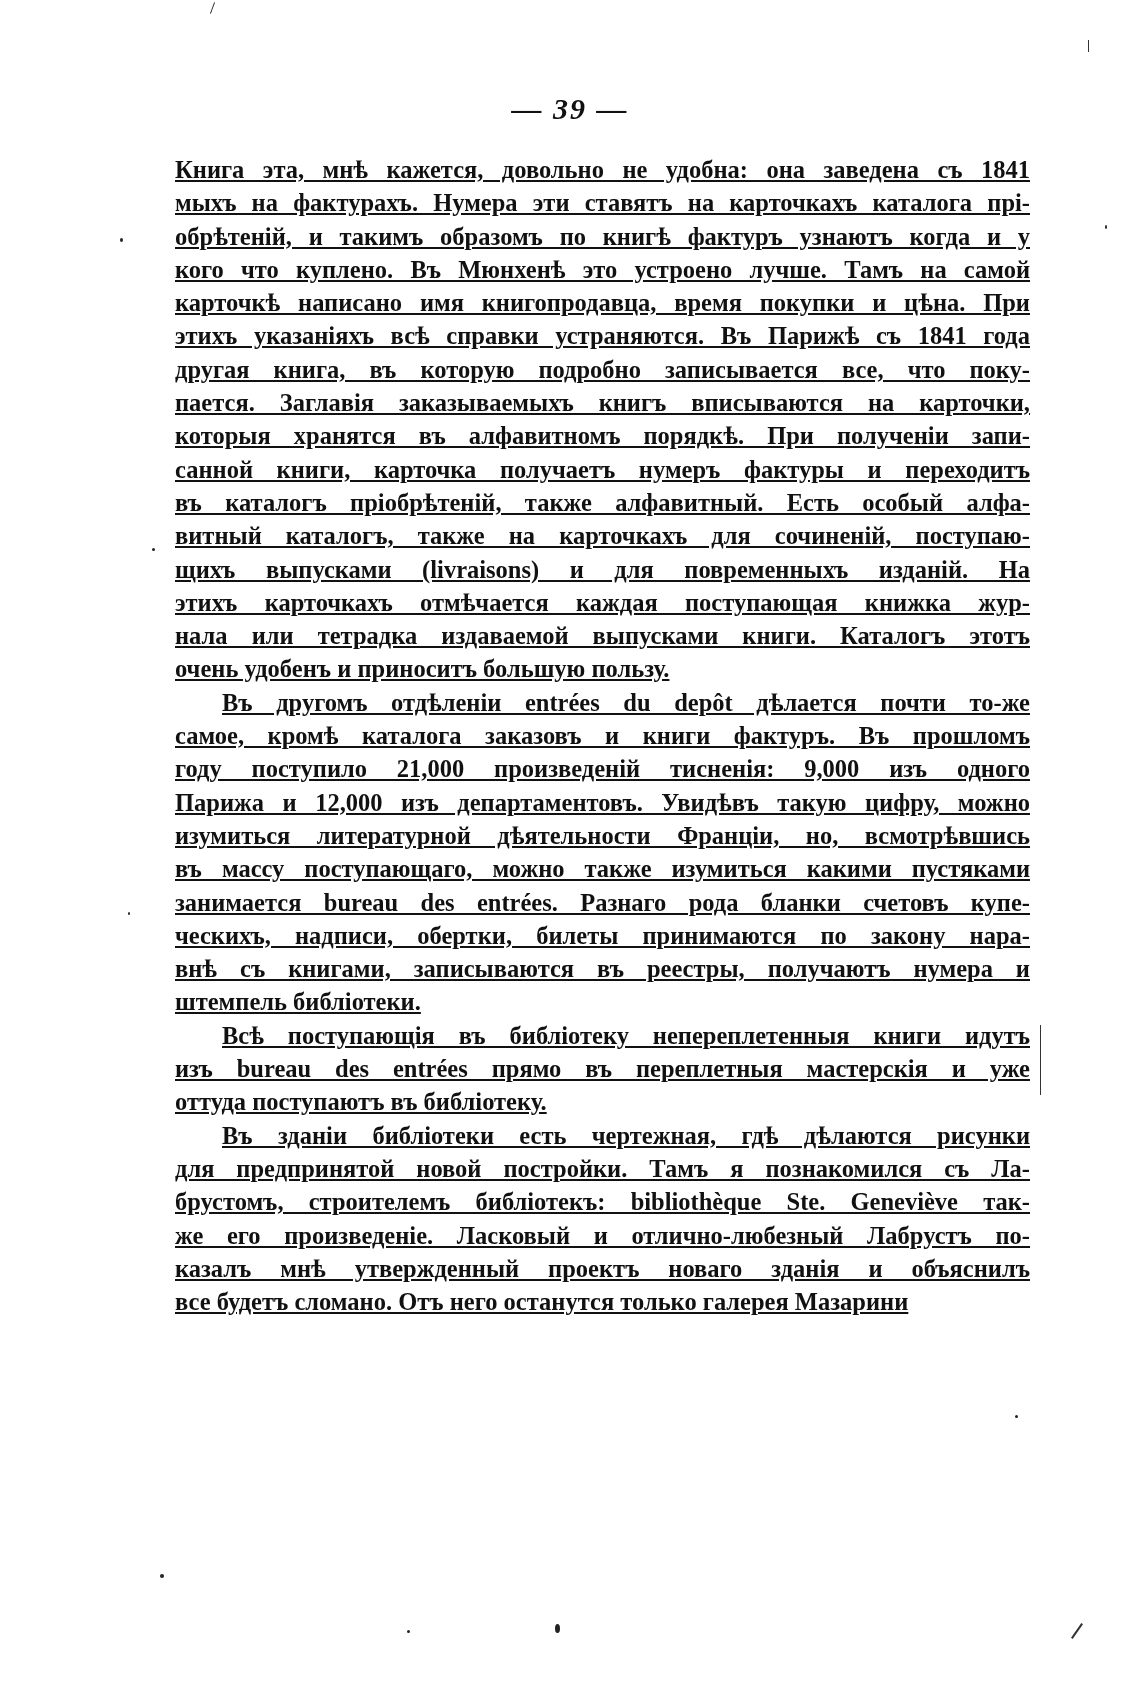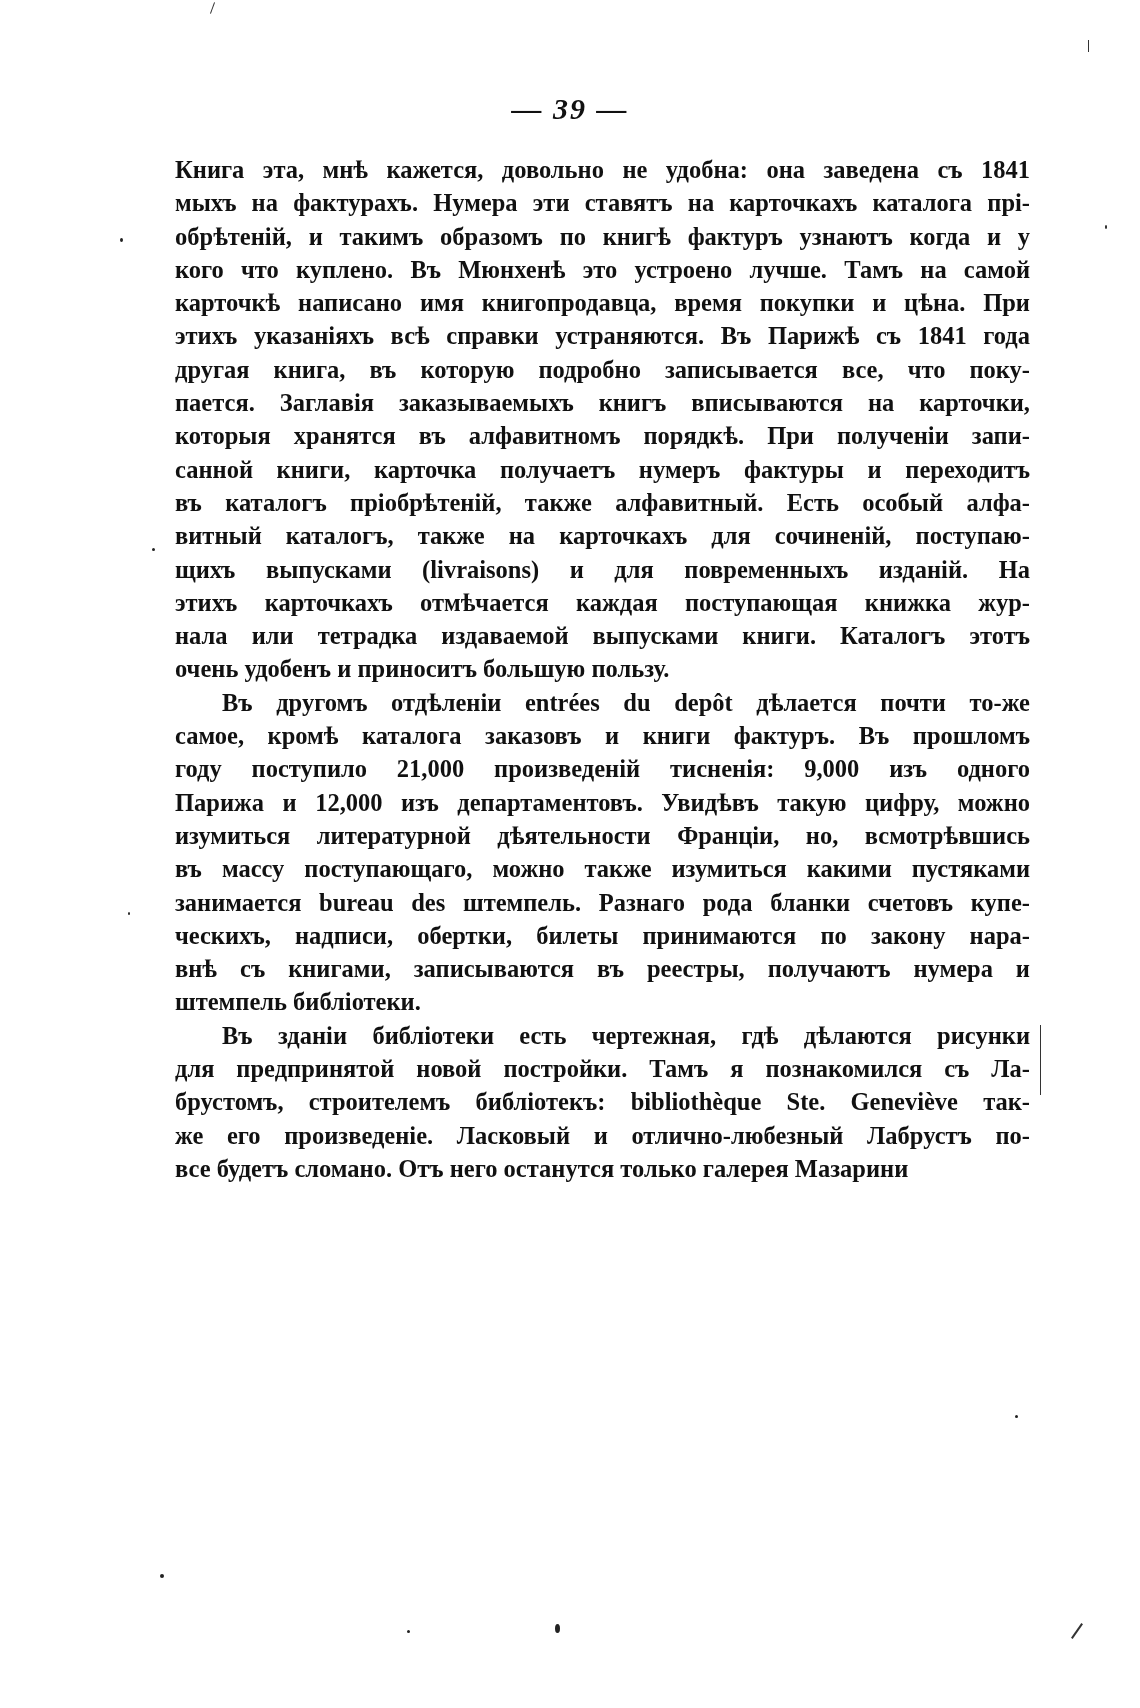--- a/index.html
+++ b/index.html
@@ -53,20 +53,21 @@
       transform-origin: left center;
     }
     .line.last {
       text-align-last: left;
     }
     .line.indent {
       padding-left: 47px;
     }
     .paragraph {
       display: block;
+      text-decoration: underline;
     }
     .speck {
       position: absolute;
       background: #222;
       border-radius: 50%;
     }
     .margin-mark {
       position: absolute;
       background: #333;
     }
@@ -96,30 +97,36 @@
         <span class="line">нала или тетрадка издаваемой выпусками книги. Каталогъ этотъ</span>
         <span class="line last">очень удобенъ и приноситъ большую пользу.</span>
       </div>
       <div class="paragraph">
         <span class="line indent">Въ другомъ отдѣленіи entrées du depôt дѣлается почти то-же</span>
         <span class="line">самое, кромѣ каталога заказовъ и книги фактуръ. Въ прошломъ</span>
         <span class="line">году поступило 21,000 произведеній тисненія: 9,000 изъ одного</span>
         <span class="line">Парижа и 12,000 изъ департаментовъ. Увидѣвъ такую цифру, можно</span>
         <span class="line">изумиться литературной дѣятельности Франціи, но, всмотрѣвшись</span>
         <span class="line">въ массу поступающаго, можно также изумиться какими пустяками</span>
-        <span class="line">занимается bureau des штемпель. Разнаго рода бланки счетовъ купе-</span>
+        <span class="line">занимается bureau des entrées. Разнаго рода бланки счетовъ купе-</span>
         <span class="line">ческихъ, надписи, обертки, билеты принимаются по закону нара-</span>
         <span class="line">внѣ съ книгами, записываются въ реестры, получаютъ нумера и</span>
         <span class="line last">штемпель библіотеки.</span>
+      </div>
+      <div class="paragraph">
+        <span class="line indent">Всѣ поступающія въ библіотеку непереплетенныя книги идутъ</span>
+        <span class="line">изъ bureau des entrées прямо въ переплетныя мастерскія и уже</span>
+        <span class="line last">оттуда поступаютъ въ библіотеку.</span>
       </div>
       <div class="paragraph">
         <span class="line indent">Въ зданіи библіотеки есть чертежная, гдѣ дѣлаются рисунки</span>
         <span class="line">для предпринятой новой постройки. Тамъ я познакомился съ Ла-</span>
         <span class="line">брустомъ, строителемъ библіотекъ: bibliothèque Ste. Geneviève так-</span>
         <span class="line">же его произведеніе. Ласковый и отлично-любезный Лабрустъ по-</span>
+        <span class="line">казалъ мнѣ утвержденный проектъ новаго зданія и объяснилъ</span>
         <span class="line last">все будетъ сломано. Отъ него останутся только галерея Мазарини</span>
       </div>
     </div>
 
   <div class="speck" style="left:120px;top:238px;width:3px;height:4px;"></div>
   <div class="speck" style="left:152px;top:548px;width:3px;height:3px;"></div>
   <div class="speck" style="left:128px;top:912px;width:2px;height:3px;"></div>
   <div class="speck" style="left:160px;top:1574px;width:4px;height:4px;"></div>
   <div class="speck" style="left:407px;top:1630px;width:3px;height:3px;"></div>
   <div class="speck" style="left:555px;top:1624px;width:5px;height:9px;"></div>

